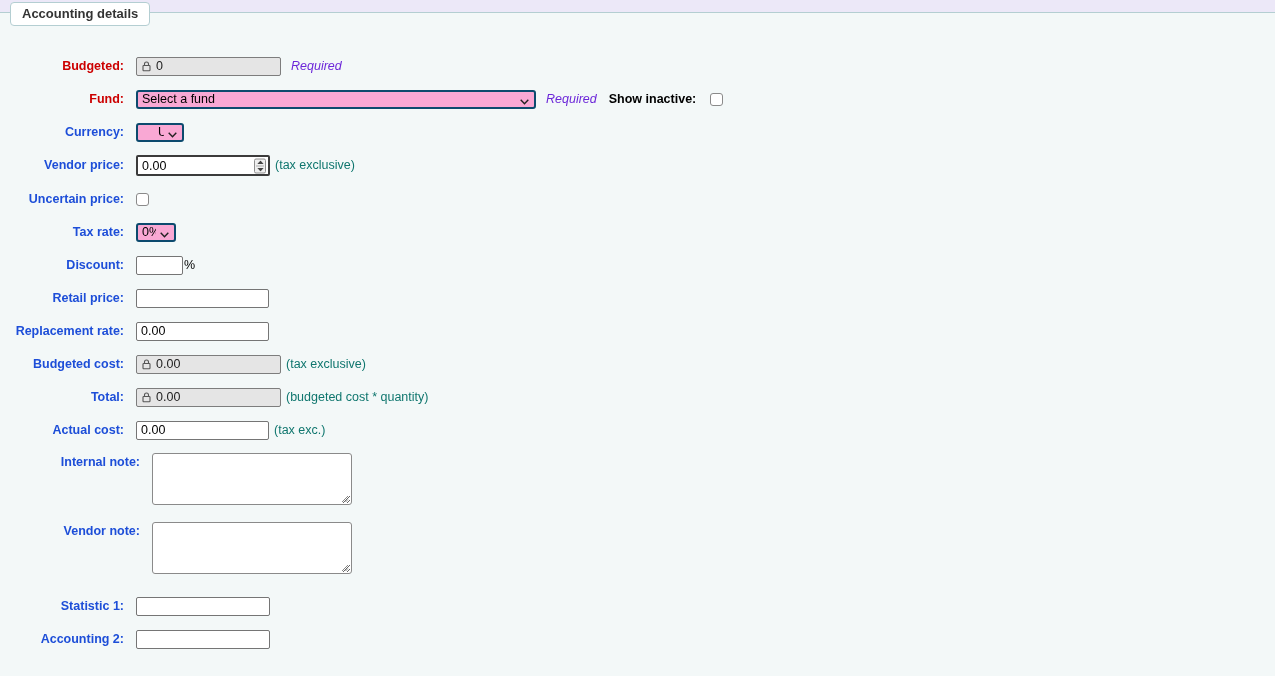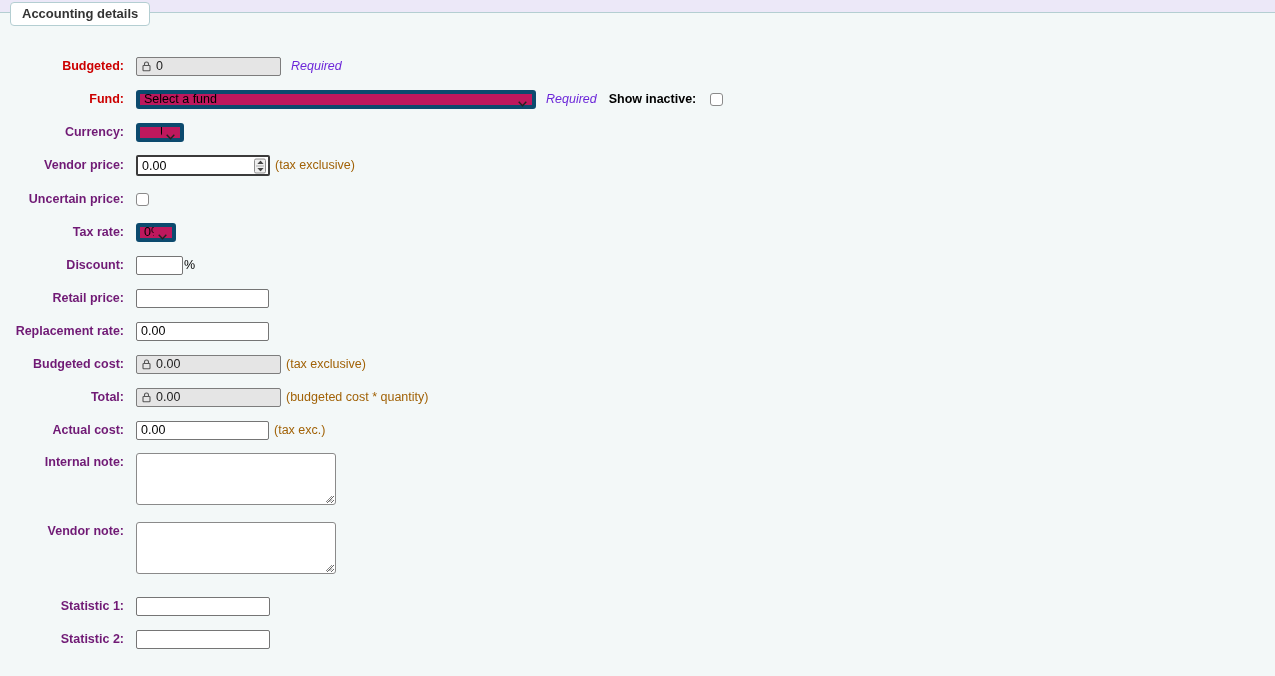--- a/index.html
+++ b/index.html
@@ -31,33 +31,33 @@
     font-weight: bold;
     color: #333;
   }
   ol.rows { list-style: none; margin: 0; padding: 0; }
   li.row {
     display: flex;
     align-items: center;
     min-height: 20px;
     margin: 0 0 13px 0;
   }
-  li.row-top { align-items: flex-start; min-height: 54px; }
+  li.row-top { align-items: flex-start; min-height: 54px; margin-left: 16px; }
   .lbl {
     width: 136px; padding-right: 12px; flex-shrink: 0;
     text-align: right;
-    font-size: 12.5px; font-weight: bold; color: #701a75;
+    font-size: 12.5px; font-weight: bold; color: #1d4ed8;
     line-height: 19px;
   }
   .lbl.req { color: #cc0000; }
   .required {
     color: #6d28d9; font-style: italic; font-size: 12.5px;
     margin-left: 10px; line-height: 19px;
   }
-  .inhint { font-size: 12.5px; color: #a16207; margin-left: 5px; line-height: 19px; }
+  .inhint { font-size: 12.5px; color: #0f766e; margin-left: 5px; line-height: 19px; }
   .suffix { font-size: 12.5px; margin-left: 1px; }
 
   .txt {
     height: 19px;
     border: 1px solid #757575;
     border-radius: 2px;
     background: #fff;
     font-family: "Liberation Sans", sans-serif;
     font-size: 12.5px;
     padding: 1px 4px;
@@ -93,22 +93,22 @@
     border-radius: 2px;
     display: inline-flex; align-items: center;
     gap: 5px; padding: 0 5px;
     font-size: 12.5px; color: #222;
   }
 
   .sel {
     position: relative;
     display: inline-flex; align-items: center;
     height: 19px;
-    background: #be185d;
-    border: 4px solid #0c4a6e;
+    background: #f9a8d4;
+    border: 2px solid #0c4a6e;
     border-radius: 3px;
   }
   .sel select {
     appearance: none; -webkit-appearance: none;
     border: 0; outline: 0; background: transparent;
     font-family: "Liberation Sans", sans-serif;
     font-size: 12.5px; color: #000;
     height: 17px; width: 100%;
     padding: 0 18px 0 4px;
   }
@@ -298,18 +298,18 @@
       </span>
     </li>
 
 
     <li class="row">
       <div class="lbl">Statistic 1:</div>
       <input type="text" class="txt w134" value="" style="">
     </li>
 
     <li class="row">
-      <div class="lbl">Statistic 2:</div>
+      <div class="lbl">Accounting 2:</div>
       <input type="text" class="txt w134" value="" style="">
     </li>
 
   </ol>
 </div>
 
 </body></html>

